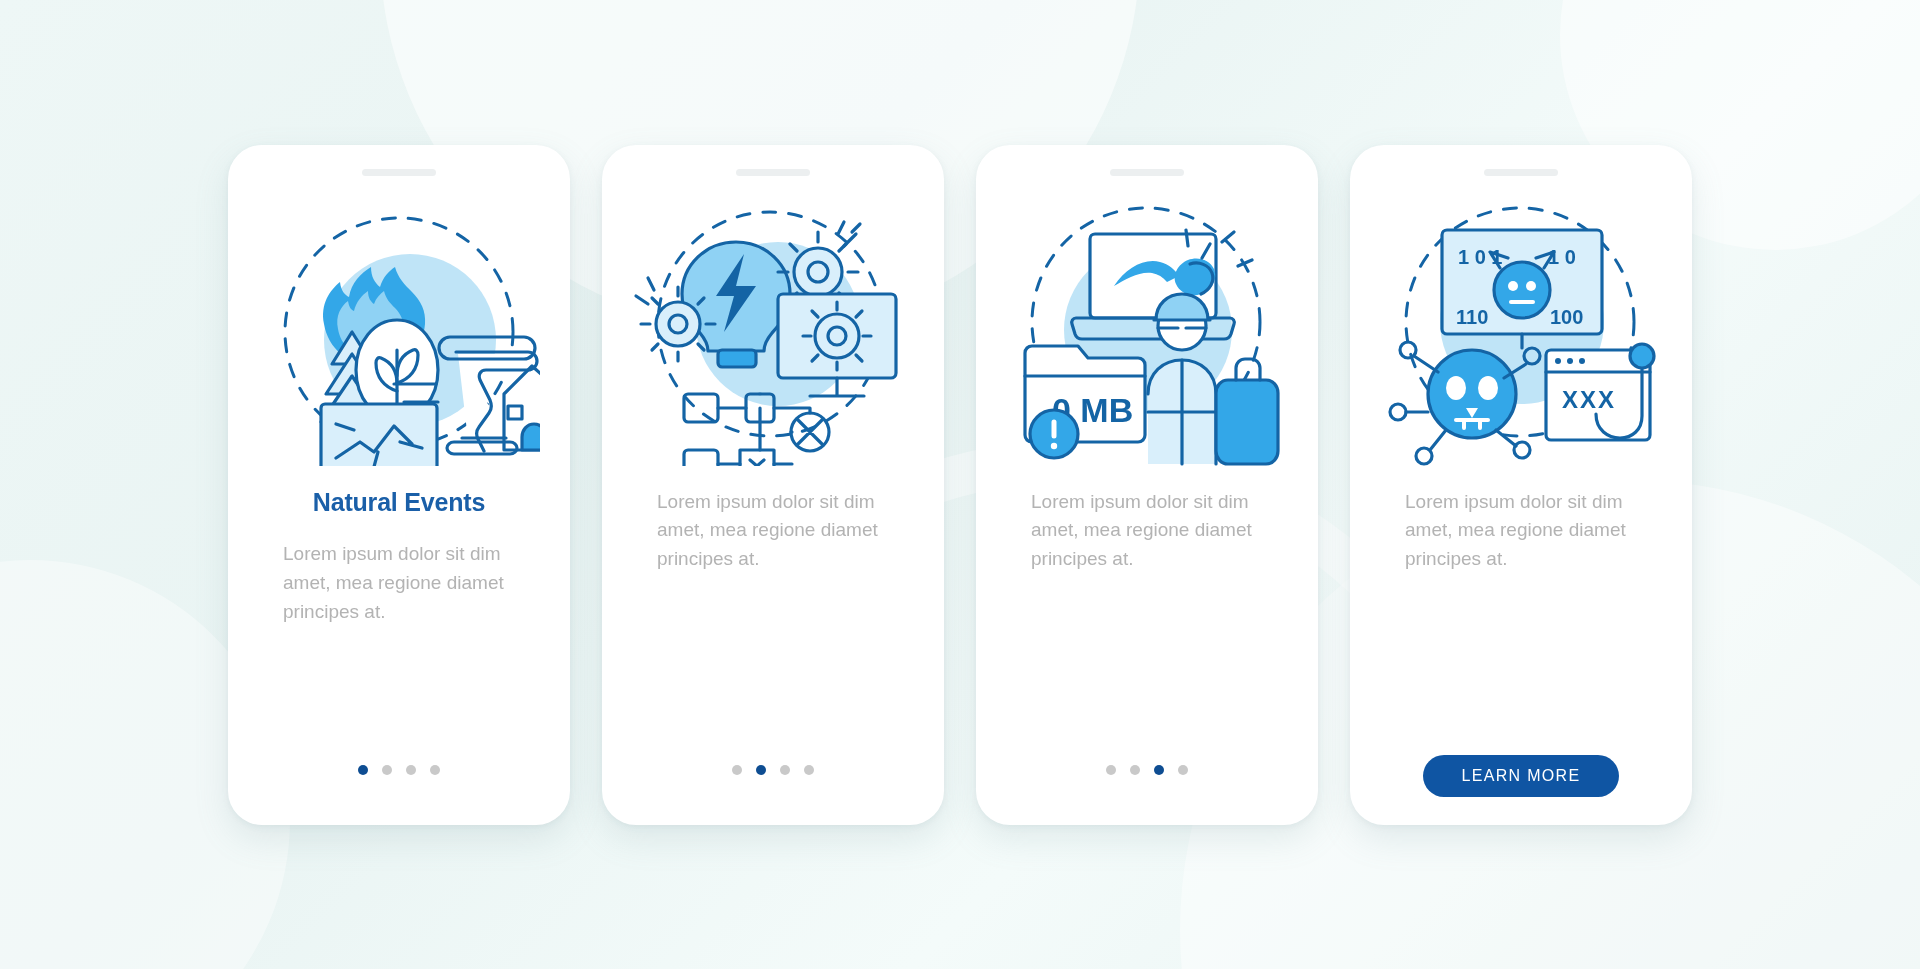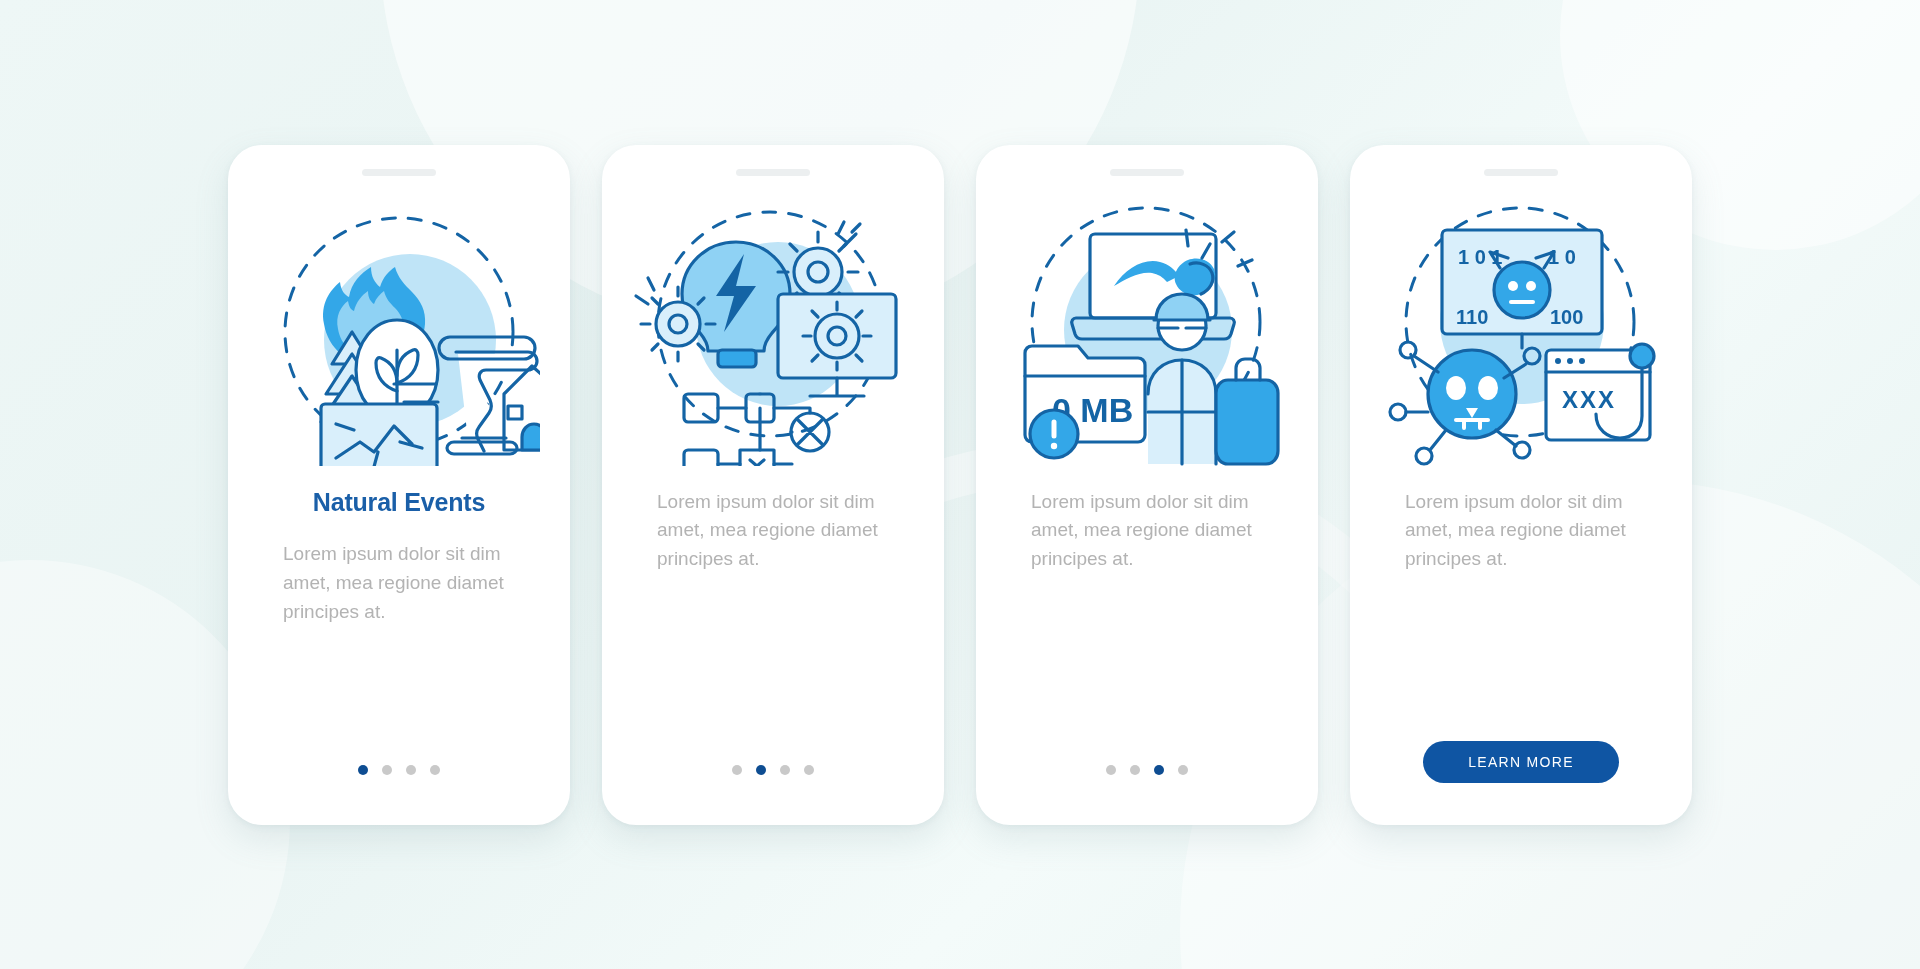--- a/index.html
+++ b/index.html
@@ -95,27 +95,27 @@
   .dots {
     display: flex;
     gap: 14px;
     margin-bottom: 50px;
     flex: none;
   }
   .dot { width: 10px; height: 10px; border-radius: 50%; background: #c9c9c9; }
   .dot.active { background: #0e4d92; }
 
   .cta {
-    margin-bottom: 42px;
+    margin-bottom: 28px;
     width: 196px;
     height: 42px;
     border-radius: 21px;
     background: #0f55a3;
     color: #ffffff;
-    font-size: 14px;
+    font-size: 16px;
     letter-spacing: 1.3px;
     border: none;
     cursor: pointer;
     display: flex; align-items: center; justify-content: center;
     font-family: "Liberation Sans", sans-serif;
     flex: none;
   }
 
   
   .st-dark { fill: none; stroke: #1464a5; stroke-width: 3.2; stroke-linecap: round; stroke-linejoin: round; }

